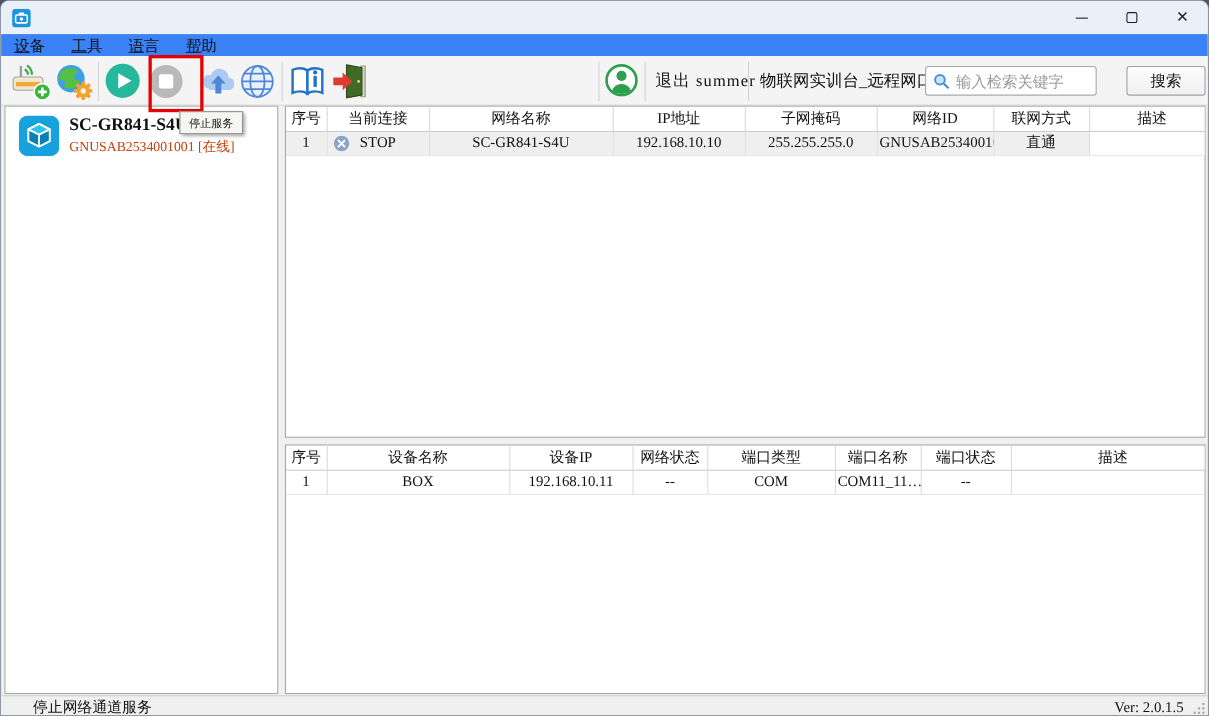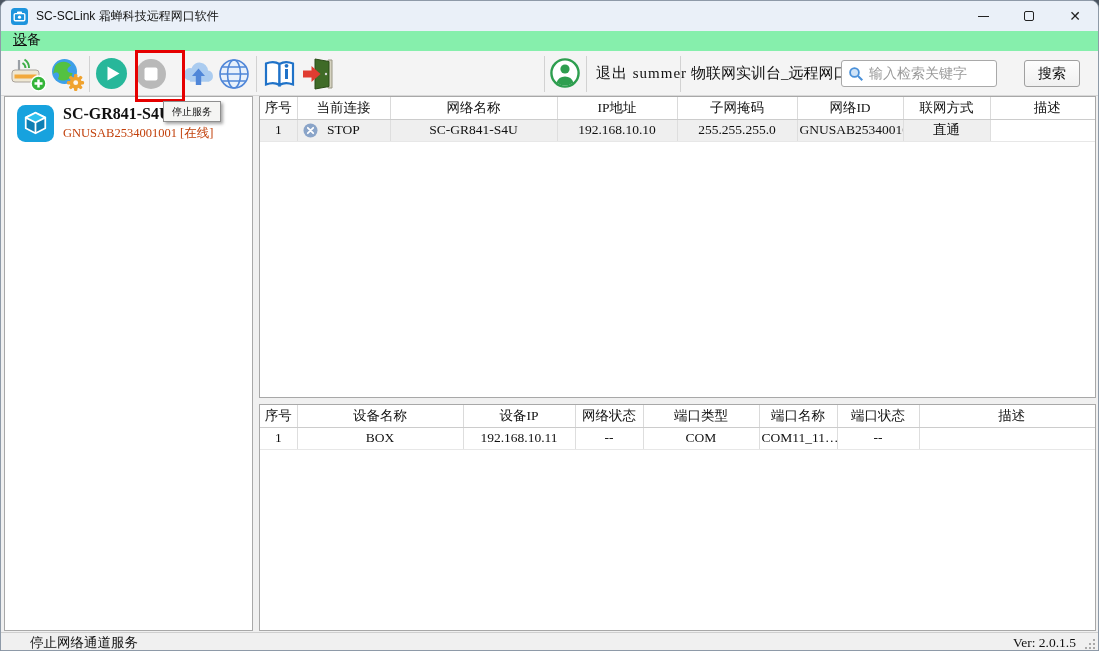--- a/index.html
+++ b/index.html
@@ -17,47 +17,47 @@
     font-family:"Liberation Sans","DejaVu Sans",sans-serif; font-size:12px;
   }
   .titlebar .appico { width:17px; height:17px; margin-right:8px; display:inline-flex; }
   .wbtns { position:absolute; right:0; top:0; height:30px; display:flex; }
   .wbtn { width:46px; height:30px; display:flex; align-items:center; justify-content:center; cursor:default; }
   .glyph-min { width:11px; border-top:1.3px solid #222; display:block; }
   .glyph-max { width:10px; height:10px; border:1.3px solid #222; border-radius:2px; display:block; }
   .glyph-close { font-size:14px; color:#222; font-family:"DejaVu Sans",sans-serif; }
   
   .menubar {
-    position:absolute; left:0; top:30px; width:100%; height:20px; background:#86efac;
-    display:flex; align-items:flex-start; padding-left:8px; gap:16px; font-size:14px;flex-direction:column;
+    position:absolute; left:0; top:30px; width:100%; height:20px; background:#3b82f6;
+    display:flex; align-items:flex-end; padding-left:8px; gap:16px; font-size:14px;
   }
   .menuitem { padding:0 4px; }
   .mn { text-decoration:underline; }
   
   .toolbar {
     position:absolute; left:0; top:50px; width:100%; height:45px;
     background:#f4f4f4; border-bottom:1px solid #d8d8d8;padding-left:20px;
   }
   .tbtn { position:absolute; display:inline-flex; align-items:center; justify-content:center; }
   .tsep { position:absolute; top:54px; width:1px; height:36px; background:#d2d2d2; top:6px; }
   .toolbar .tsep { top:5px; }
   .logout { position:absolute; left:595px; top:13px; font-size:15px; letter-spacing:1px; }
   .workspace { position:absolute; left:690px; top:13px; font-size:15px; }
   .searchbox {
     position:absolute; left:840px; top:9px; width:156px; height:27px;
     background:#fff; border:1px solid #a9a9a9; border-radius:3px;
     display:flex; align-items:center; padding:0 6px; gap:5px;
   }
   .searchbox input {
     border:none; outline:none; width:115px; font-size:14px; background:transparent;
-    font-family:Liberation Serif, serif;
+    font-family:Liberation Sans, sans-serif;
   }
   .searchbox input::placeholder { color:#9a9a9a; }
   .searchbtn {
-    position:absolute; left:1023px; top:9px; width:56px; height:27px;
+    position:absolute; left:1023px; top:9px; width:72px; height:27px;
     background:linear-gradient(#fdfdfd,#f0f0f0); border:1px solid #a0a0a0; border-radius:3px;
     font-size:14px; display:flex; align-items:center; justify-content:center;
     font-family:"Liberation Serif","DejaVu Serif",serif;
   }
   
   .sidebar {
     position:absolute; left:3px; top:95px; width:249px; height:535px;
     background:#fff; border:1px solid #a8a8a8;
   }
   .devitem { display:flex; align-items:center; gap:9px; padding:8px 6px 8px 12px; }
@@ -109,21 +109,20 @@
 
   <div class="titlebar">
     <span class="appico">
       <svg viewBox="0 0 17 17" width="17" height="17">
           <rect width="17" height="17" rx="3.5" fill="#1d94dd"></rect>
           <rect x="3.2" y="5.6" width="10.6" height="7.2" rx="1.2" fill="none" stroke="#fff" stroke-width="1.4"></rect>
           <rect x="6" y="3.4" width="5" height="2.2" rx="0.8" fill="#fff"></rect>
           <circle cx="8.5" cy="9.2" r="1.6" fill="#fff"></circle>
         </svg>
     </span>
-    <span>SC-SCLink 霜蝉科技远程网口软件</span>
     <div class="wbtns">
       <div class="wbtn">
           <span class="glyph-min"></span>
         </div>
       <div class="wbtn">
           <span class="glyph-max"></span>
         </div>
       <div class="wbtn">
           <span class="glyph-close">✕</span>
         </div>

